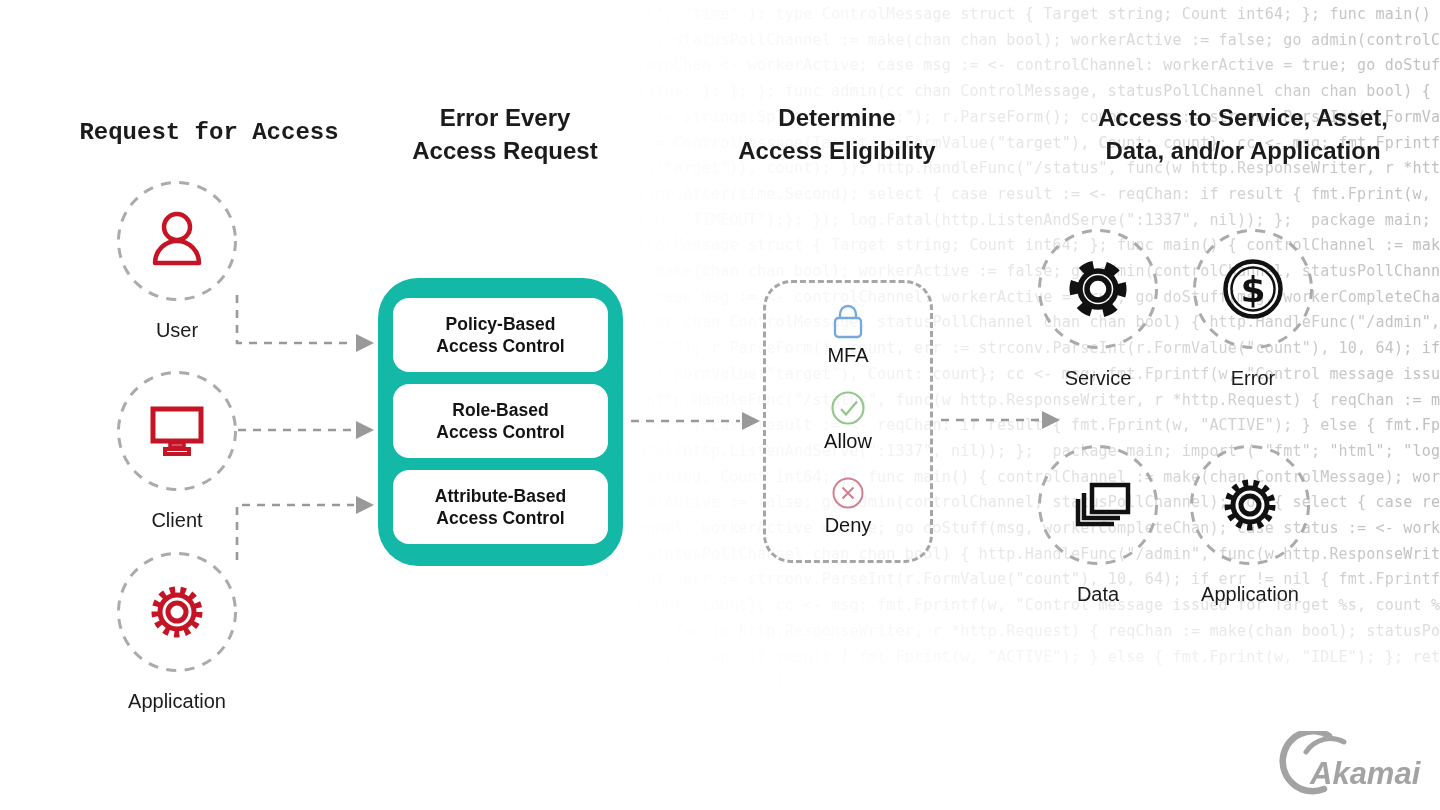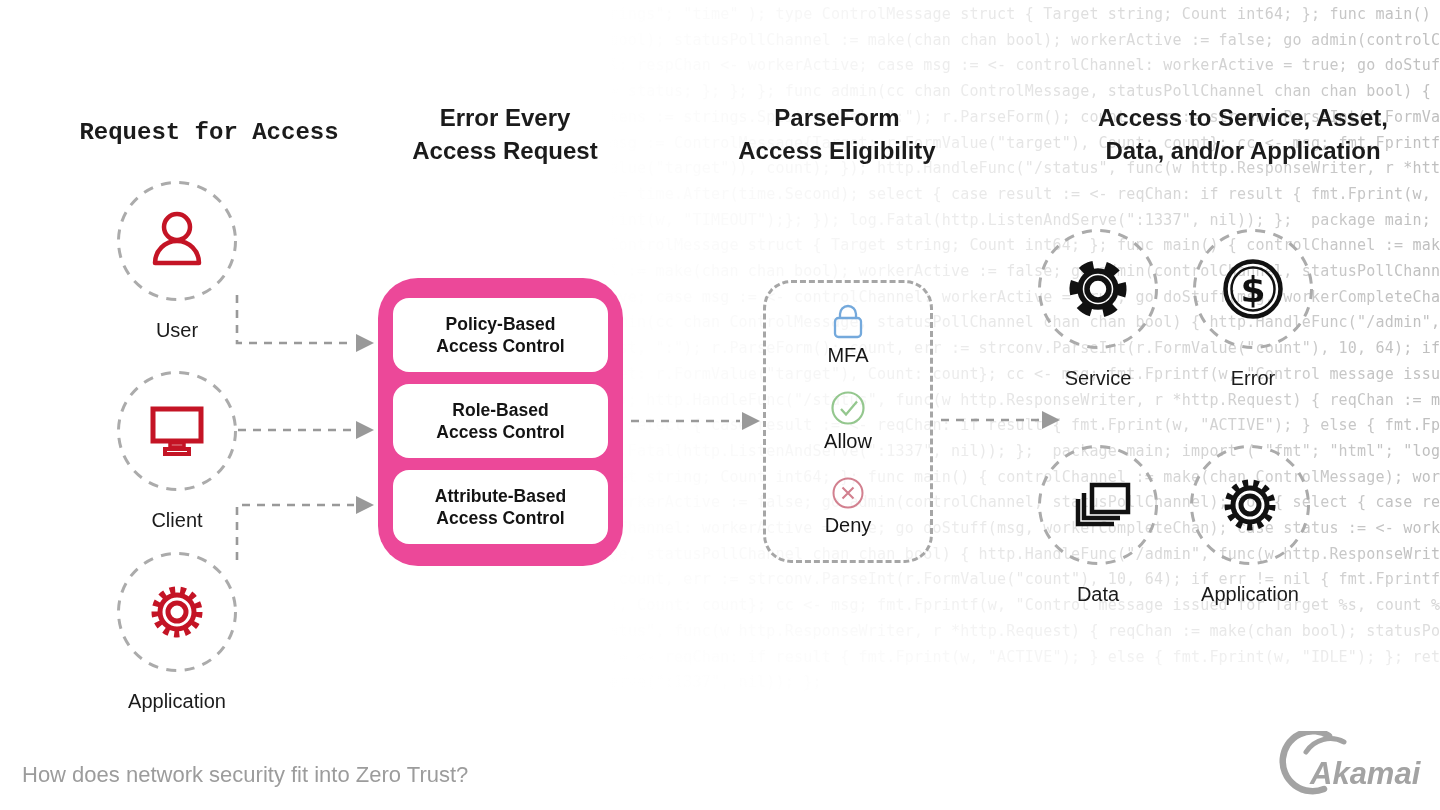--- a/index.html
+++ b/index.html
@@ -32,21 +32,21 @@
   
   .node{position:absolute;z-index:3;width:124px;text-align:center;}
   .node-label{
     margin-top:12px;font-size:20px;font-weight:500;color:#1b1b1b;white-space:nowrap;
   }
   
   .connectors{position:absolute;inset:0;z-index:2;pointer-events:none;}
   
   .verify-box{
     position:absolute;z-index:3;left:378px;top:278px;width:245px;height:288px;
-    background:#ec4899;border-radius:40px;box-sizing:border-box;
+    background:#14b8a6;border-radius:40px;box-sizing:border-box;
     display:flex;flex-direction:column;gap:12px;padding:20px 15px 22px 15px;
   }
   .vb-item{
     flex:1;background:#ffffff;border-radius:16px;
     display:flex;flex-direction:column;align-items:center;justify-content:center;
     font-size:17.5px;line-height:22px;font-weight:700;color:#141414;text-align:center;
   }
   
   .elig-box{
     position:absolute;z-index:3;left:763px;top:280px;width:170px;height:283px;
@@ -85,21 +85,21 @@
       <polygon points="356,334 374,343 356,352"></polygon>
       <polygon points="356,421 374,430 356,439"></polygon>
       <polygon points="356,496 374,505 356,514"></polygon>
       <polygon points="742,412 760,421 742,430"></polygon>
       <polygon points="1042,411 1060,420 1042,429"></polygon>
     </g>
   </svg>
 
   <div class="col-title t1">Request for Access</div>
   <div class="col-title t2"><span>Error Every</span><br><span>Access Request</span></div>
-  <div class="col-title t3"><span>ParseForm</span><br><span>Access Eligibility</span></div>
+  <div class="col-title t3"><span>Determine</span><br><span>Access Eligibility</span></div>
   <div class="col-title t4"><span>Access to Service, Asset,</span><br><span>Data, and/or Application</span></div>
 
   <div class="node" style="left:115px;top:369px;">
     <svg width="124" height="124" viewBox="0 0 124 124">
       <circle cx="62" cy="62" r="58.5" fill="none" stroke="#ababab" stroke-width="3" stroke-dasharray="10 8.5"></circle>
       <g stroke="#c41425" fill="none">
         <rect x="38" y="40" width="48" height="32" stroke-width="5"></rect>
         <rect x="55" y="74" width="14" height="4" stroke-width="3.5"></rect>
         <rect x="50" y="80" width="24" height="5" stroke-width="4"></rect>
       </g>
@@ -210,21 +210,20 @@
       <circle cx="62" cy="62" r="58.5" fill="none" stroke="#ababab" stroke-width="3" stroke-dasharray="10 8.5"></circle>
       <g stroke="#111111" fill="none">
         <circle cx="62" cy="62" r="21.5" stroke-width="8" stroke-dasharray="5.2 5.2"></circle>
         <circle cx="62" cy="62" r="17" stroke-width="5"></circle>
         <circle cx="62" cy="62" r="9" stroke-width="5"></circle>
       </g>
     </svg>
     <div class="node-label">Application</div>
   </div>
 
-  <div class="question">How does network security fit into Zero Trust?</div>
 
   <svg class="brand-logo" width="162" height="64" viewBox="0 0 162 64">
     <g stroke="#a3a3a3" fill="none" stroke-linecap="round">
       <path d="M57,5 A30,30 0 1 0 52,58" stroke-width="6.5"></path>
       <path d="M34,21 A29,29 0 0 1 72,11" stroke-width="5"></path>
     </g>
     <text x="38" y="53" font-family="Liberation Sans, sans-serif" font-size="31" font-weight="bold" font-style="italic" fill="#a3a3a3">Akamai</text>
   </svg>
 
 </div>

